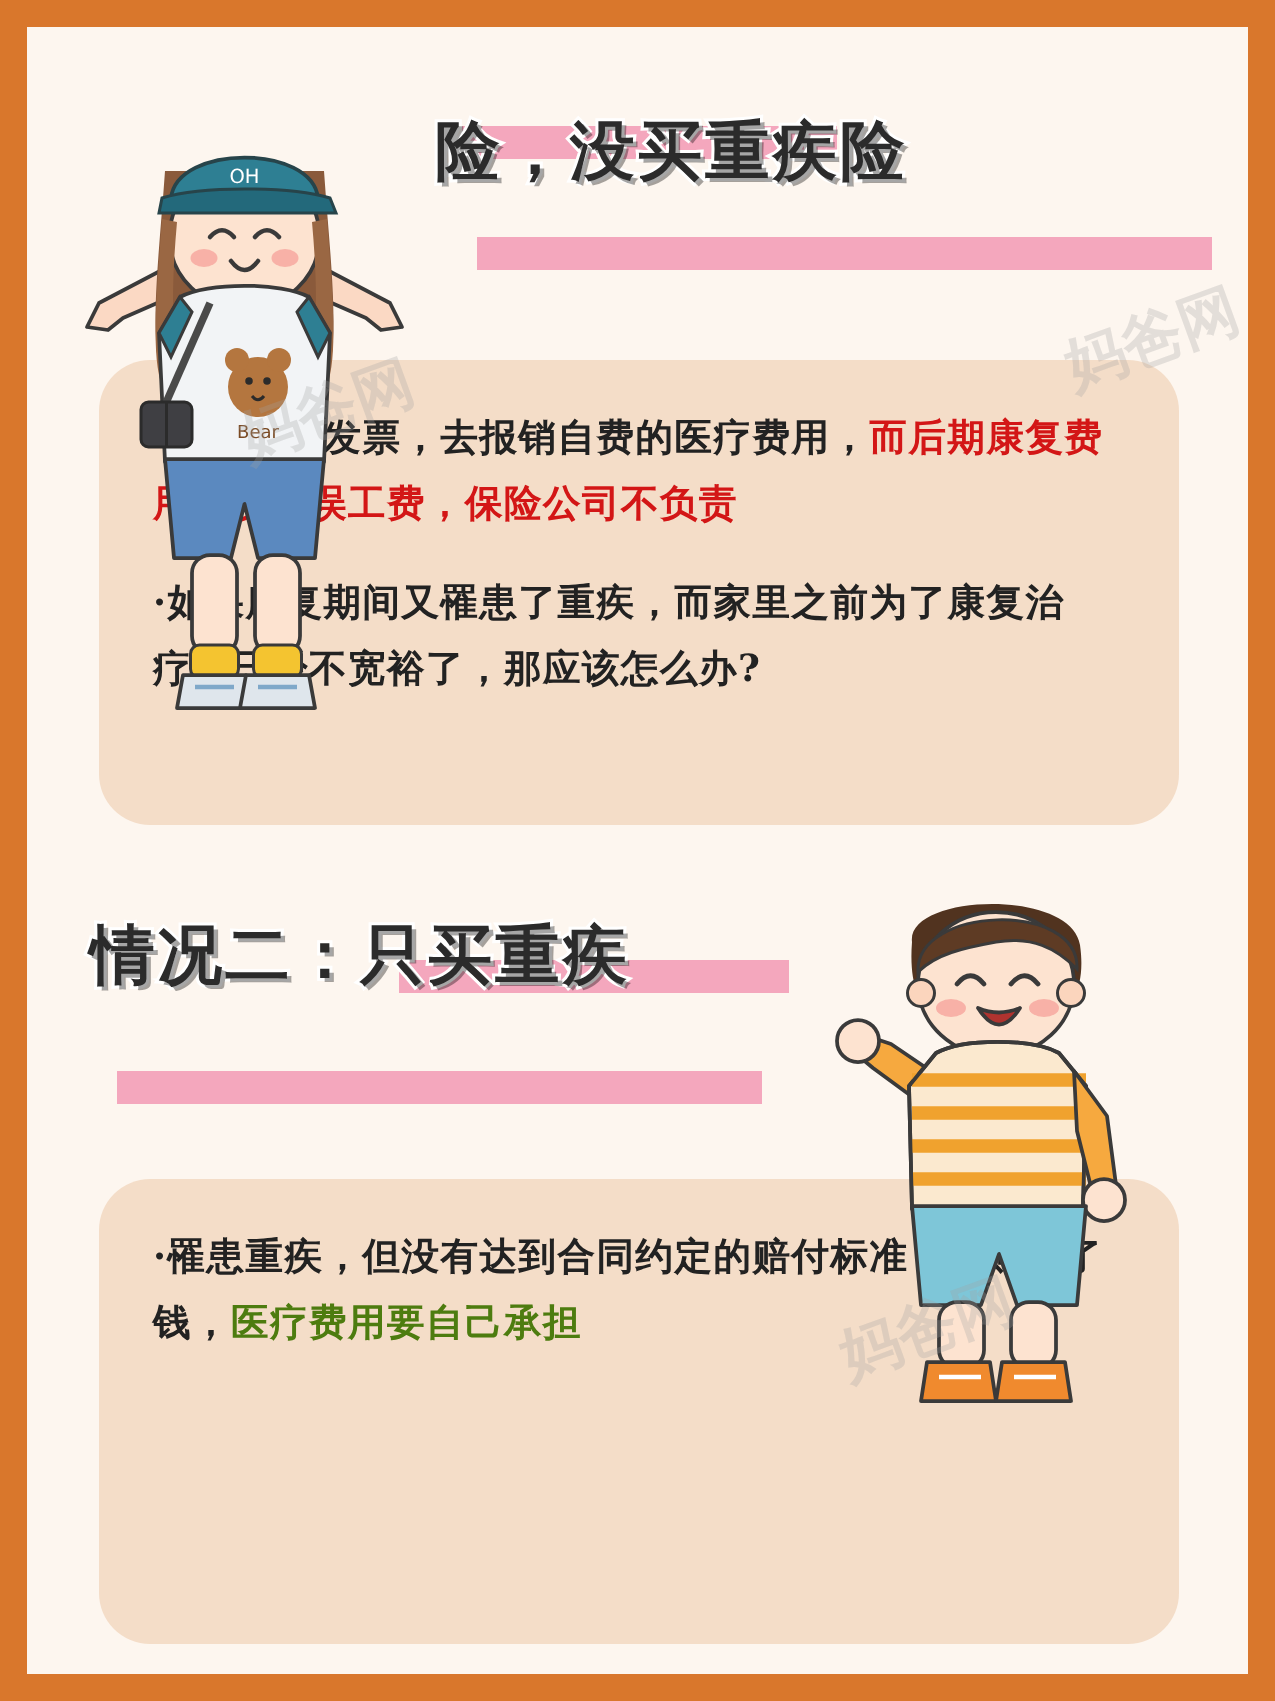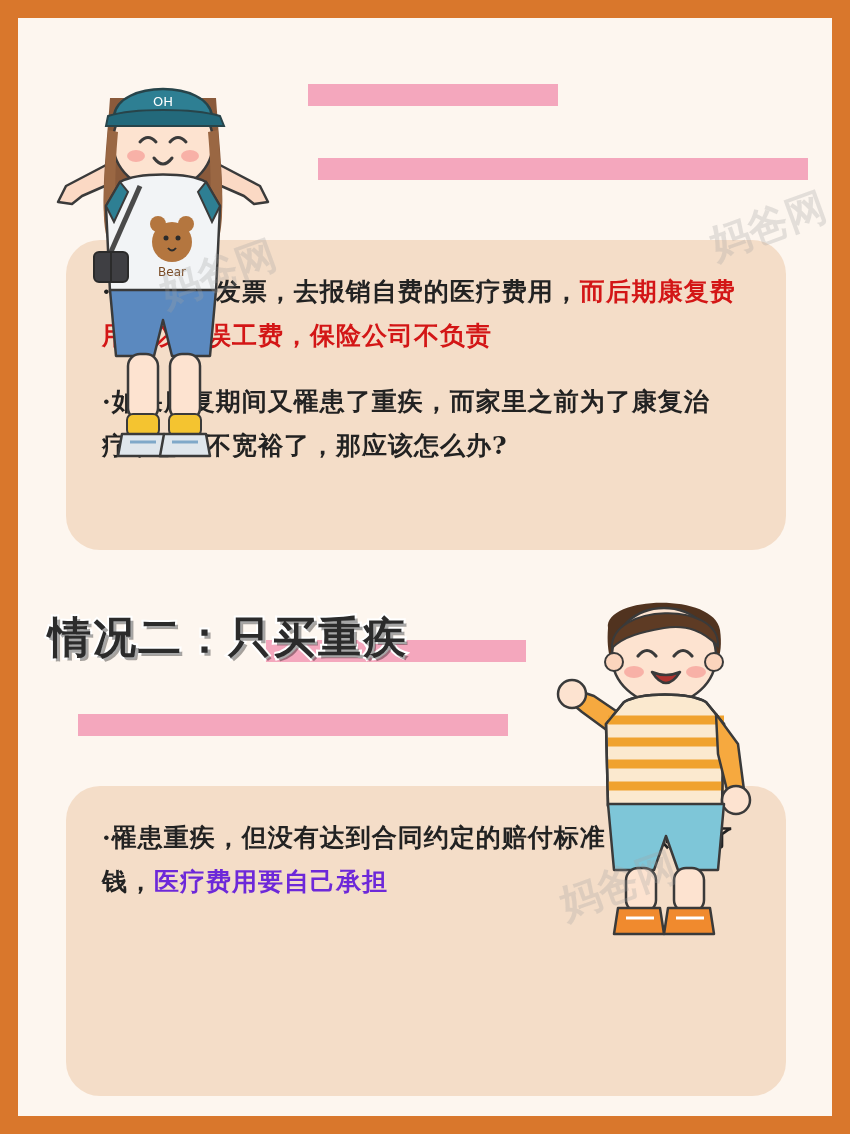--- a/index.html
+++ b/index.html
@@ -80,28 +80,28 @@
     font-family: "DejaVu Serif", serif;
     font-weight: bold;
     font-size: 25px;
     line-height: 44px;
     color: #222222;
     letter-spacing: 1px;
     margin: 0 0 22px 0;
   }
   .para:last-child { margin-bottom: 0; }
   .red { color: #d31616; }
-  .crim { color: #6d28d9; }
+  .crim { color: #4d7c0f; }
 
   
   .illus {
     position: absolute;
     z-index: 6;
   }
-  #girl { left: 30px; top: 28px; width: 230px; height: 440px; text-align: right; }
+  #girl { left: 30px; top: 44px; width: 230px; height: 440px; text-align: right; }
   #boy { left: 520px; top: 556px; width: 260px; height: 390px; }
 
   .watermark {
     position: absolute;
     color: rgba(160,160,160,0.28);
     font-family: "DejaVu Sans", sans-serif;
     font-weight: bold;
     font-size: 40px;
     transform: rotate(-20deg);
     z-index: 7;
@@ -171,20 +171,21 @@
         <line x1="82" y1="396" x2="108" y2="396" stroke="#7fa8c9" stroke-width="3"></line>
         <line x1="124" y1="396" x2="150" y2="396" stroke="#7fa8c9" stroke-width="3"></line>
       </svg>
     </div>
 
     <div class="hl-band" id="band-1a"></div>
     <div class="hl-band" id="band-1b"></div>
 
     <div class="headline" id="headline-one">
       <br>
+      <div class="line">险，没买重疾险</div>
     </div>
 
     <div class="body-card" id="card-one">
       <p class="para">
         <span>·只能拿着发票，去报销自费的医疗费用，</span><span class="red">而后期康复费用，以及误工费，保险公司不负责</span>
       </p>
       <p class="para">
         <span>·如果康复期间又罹患了重疾，而家里之前为了康复治疗，已经不宽裕了，那应该怎么办?</span>
       </p>
     </div>
@@ -234,21 +235,21 @@
       <path d="M80 334 L122 334 L126 360 L76 360 Z" fill="#f08a2e" stroke="#3a3a3a" stroke-width="2.5" stroke-linejoin="round"></path>
       <path d="M130 334 L172 334 L176 360 L126 360 Z" fill="#f08a2e" stroke="#3a3a3a" stroke-width="2.5" stroke-linejoin="round"></path>
       <line x1="88" y1="344" x2="116" y2="344" stroke="#ffffff" stroke-width="3"></line>
       <line x1="138" y1="344" x2="166" y2="344" stroke="#ffffff" stroke-width="3"></line>
     </svg>
   </div>
 
   <div class="hl-band" id="band-2a"></div>
   <div class="hl-band" id="band-2b"></div>
 
-  <div class="headline" id="headline-two" style="left:30px; top:590px;">
+  <div class="headline" id="headline-two" style="left:42px; top:590px;">
     <div class="line">情况二：只买重疾</div><br>
   </div>
 
   <div class="body-card" id="card-two">
     <p class="para">
       <span>·罹患重疾，但没有达到合同约定的赔付标准，就赔不了钱，</span><span class="crim">医疗费用要自己承担</span>
     </p>
   </div>
 
   <div class="watermark" id="wm-1">妈爸网</div>

